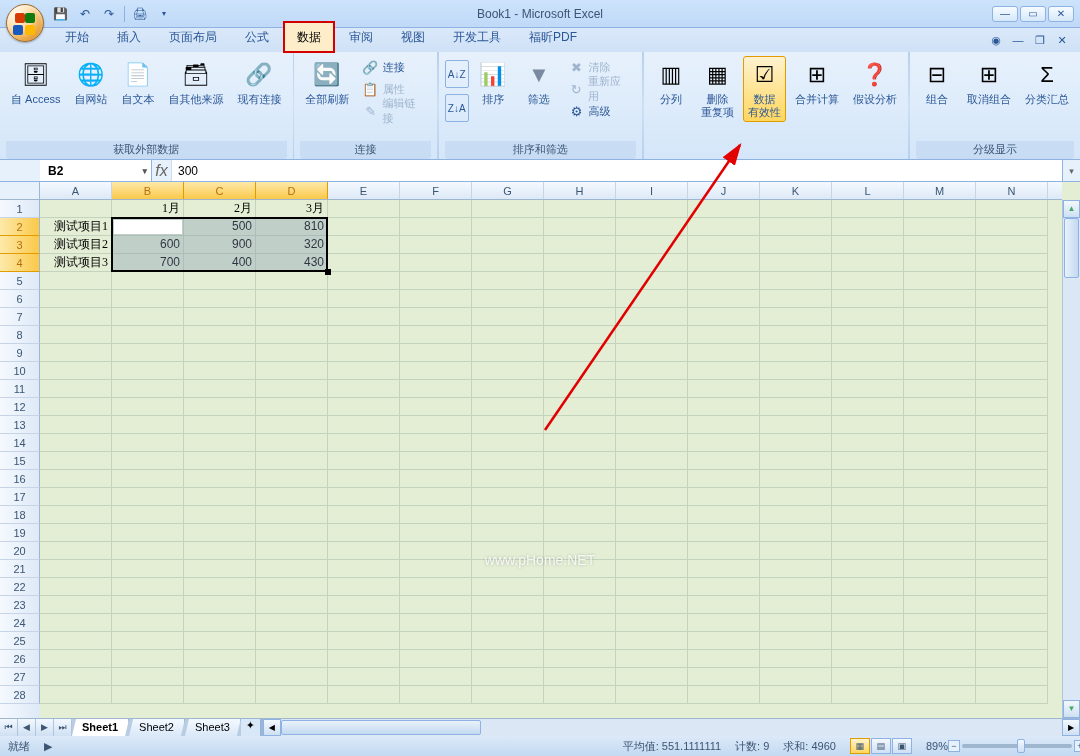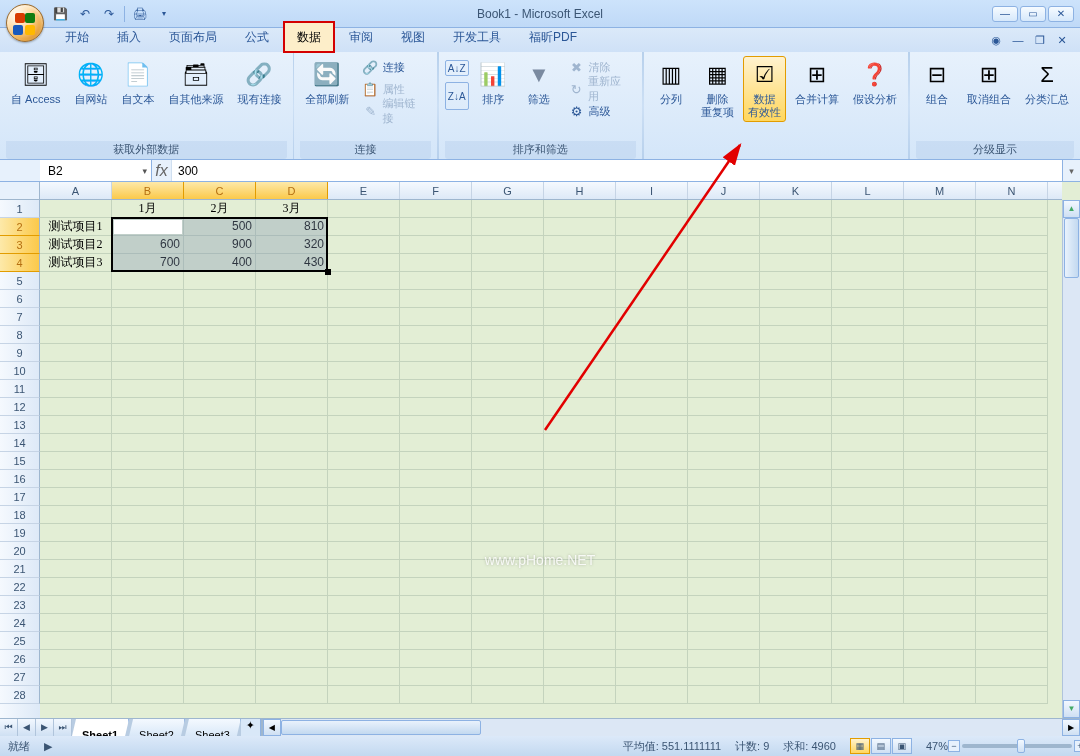--- a/index.html
+++ b/index.html
@@ -35,61 +35,61 @@
 .big-btn.highlighted { background: linear-gradient(#fff2cf, #ffd75e); border: 1px solid #e29c00; }
 .big-btn .ic { width: 32px; height: 32px; display: flex; align-items: center; justify-content: center; font-size: 22px; margin-bottom: 2px; }
 .big-btn .lbl { font-size: 11px; color: #2b5797; text-align: center; line-height: 13px; white-space: nowrap; }
 .small-btn { display: flex; align-items: center; gap: 4px; padding: 1px 4px; font-size: 11px; color: #2b5797; cursor: pointer; border: 1px solid transparent; border-radius: 2px; height: 22px; }
 .small-btn.disabled { color: #9fb5cf; }
 .small-btn .si { width: 16px; height: 16px; font-size: 13px; display: inline-flex; align-items: center; justify-content: center; }
 .vstack { display: flex; flex-direction: column; gap: 0px; }
 
 
 .formulabar { height: 22px; background: #e7f1fc; border-bottom: 1px solid #8db2e3; display: flex; align-items: stretch; }
-.namebox { width: 112px; border-right: 1px solid #8db2e3; display: flex; align-items: center; padding-left: 8px; font-size: 12px; background: #fff; position: relative; margin-left: 40px; }
+.namebox { width: 112px; border-right: 1px solid #8db2e3; display: flex; align-items: center; padding-left: 8px; font-size: 12px; background: #fff; position: relative; margin-left: 40px; font-weight: bold; }
 .namebox::after { content: "▾"; position: absolute; right: 4px; font-size: 9px; color: #555; }
 .fb-btns { display: flex; }
 .fb-btn { width: 20px; border-right: 1px solid #d0dff0; display: flex; align-items: center; justify-content: center; font-size: 16px; color: #666; cursor: pointer; font-style: italic; }
 .fb-input { flex: 1; background: #fff; padding: 2px 6px; font-size: 12px; display: flex; align-items: center; }
 .fb-expand { width: 18px; display: flex; align-items: center; justify-content: center; font-size: 9px; color: #666; border-left: 1px solid #8db2e3; cursor: pointer; }
 
 
 .grid-area { position: relative; height: 536px; background: #e3eed5; overflow: hidden; }
 .corner { position: absolute; left: 0; top: 0; width: 40px; height: 18px; background: #e7f1fc; border-right: 1px solid #9eb6ce; border-bottom: 1px solid #9eb6ce; }
 .col-headers { position: absolute; left: 40px; top: 0; right: 18px; height: 18px; display: flex; background: linear-gradient(#f5f9fe, #dde9f7); border-bottom: 1px solid #9eb6ce; }
 .ch { width: 72px; border-right: 1px solid #c6d4e5; text-align: center; font-size: 11px; color: #3b5573; line-height: 18px; cursor: pointer; }
 .ch.sel { background: linear-gradient(#fde9a9, #fbc94a); color: #b56f11; border-right-color: #e29c00; }
 .row-headers { position: absolute; left: 0; top: 18px; width: 40px; bottom: 0; background: linear-gradient(90deg, #f5f9fe, #dde9f7); }
 .rh { height: 18px; border-bottom: 1px solid #c6d4e5; border-right: 1px solid #9eb6ce; text-align: center; font-size: 11px; color: #3b5573; line-height: 18px; cursor: pointer; }
 .rh.sel { background: linear-gradient(90deg, #fde9a9, #fbc94a); color: #b56f11; border-bottom-color: #e29c00; }
 .cells { position: absolute; left: 40px; top: 18px; right: 18px; bottom: 0; }
 .row { height: 18px; display: flex; }
 .cell { width: 72px; height: 18px; border-right: 1px solid #c4d3bd; border-bottom: 1px solid #c4d3bd; font-size: 12px; padding: 0 3px; line-height: 17px; overflow: hidden; }
-.cell.txt { text-align: center; font-family: SimSun; }
+.cell.txt { text-align: right; font-family: SimSun; }
 .cell.num { text-align: right; }
 .selection-border { position: absolute; border: 2px solid #000; pointer-events: none; }
 .selection-fill { position: absolute; background: rgba(130, 150, 180, 0.35); pointer-events: none; }
 .active-cell { position: absolute; background: #fff; pointer-events: none; }
 .fill-handle { position: absolute; width: 6px; height: 6px; background: #000; pointer-events: none; }
 .vscroll { position: absolute; right: 0; top: 18px; bottom: 0; width: 18px; background: #dce7f5; border-left: 1px solid #b0c4db; }
 .vscroll .sbtn { height: 18px; background: linear-gradient(#f2f8ff, #cfe0f3); border: 1px solid #8db2e3; font-size: 8px; text-align: center; line-height: 16px; color: #4a6; cursor: pointer; }
 .vscroll .thumb { position: absolute; top: 18px; left: 1px; right: 1px; height: 60px; background: linear-gradient(90deg, #e9f2fc, #c3d9f0); border: 1px solid #8db2e3; border-radius: 2px; cursor: pointer; }
 
 
 .watermark { position: absolute; left: 50%; top: 370px; transform: translateX(-50%); font-size: 14px; color: rgba(255,255,255,0.85); text-shadow: 0 0 3px rgba(0,0,0,0.25); font-family: Arial; }
 
 
 .arrow-svg { position: absolute; left: 0; top: 0; width: 1080px; height: 756px; pointer-events: none; z-index: 50; }
 
 
 .sheetbar { height: 18px; background: #cfe0f3; display: flex; border-top: 1px solid #9eb6ce; }
 .sheet-nav { display: flex; }
 .sheet-nav-btn { width: 18px; border-right: 1px solid #b0c4db; font-size: 9px; text-align: center; line-height: 17px; color: #3b5573; cursor: pointer; background: linear-gradient(#f2f8ff, #cfe0f3); }
 .sheet-tabs { display: flex; background: #b8cce2; }
-.sheet-tab { padding: 8px 10px; font-size: 11px; line-height: 17px; background: linear-gradient(#f4f9ff, #d9e8f8); border-right: 1px solid #8db2e3; cursor: pointer; color: #000; clip-path: polygon(4px 0, 100% 0, calc(100% - 4px) 100%, 0 100%); }
+.sheet-tab { padding: 0 10px; font-size: 11px; line-height: 17px; background: linear-gradient(#f4f9ff, #d9e8f8); border-right: 1px solid #8db2e3; cursor: pointer; color: #000; clip-path: polygon(4px 0, 100% 0, calc(100% - 4px) 100%, 0 100%); }
 .sheet-tab.active { background: #fff; font-weight: bold; }
 .sheet-new { width: 20px; background: #d9e8f8; border-right: 1px solid #8db2e3; font-size: 11px; text-align: center; cursor: pointer; }
 .hscroll-area { flex: 1; background: #dce7f5; display: flex; border-left: 2px solid #9eb6ce; }
 .hscroll-area .sbtn { width: 18px; background: linear-gradient(#f2f8ff, #cfe0f3); border: 1px solid #8db2e3; font-size: 8px; text-align: center; line-height: 15px; cursor: pointer; }
 .hscroll-area .track { flex: 1; position: relative; }
 .hscroll-area .thumb { position: absolute; left: 0; top: 1px; bottom: 1px; width: 200px; background: linear-gradient(#e9f2fc, #c3d9f0); border: 1px solid #8db2e3; border-radius: 2px; cursor: pointer; }
 
 
 .statusbar { height: 20px; background: linear-gradient(#dce9f9, #c3d9f0); display: flex; align-items: center; font-size: 11px; color: #3b5573; padding: 0 8px; gap: 14px; }
 .statusbar .spacer { flex: 1; }
@@ -188,21 +188,21 @@
           </div>
       </div>
     </div>
     <div class="group-title">连接</div>
   </div>
   <div class="group-sep"></div>
 
   <div class="group">
     <div class="group-body">
       <div class="vstack" style="gap:6px; padding-top:4px;">
-        <div class="small-btn" style="border:1px solid #8db2e3;width:24px;height:16px;justify-content:center;">
+        <div class="small-btn" style="border:1px solid #8db2e3;width:24px;height:28px;justify-content:center;">
             <span style="font-size:10px;">A↓Z</span>
           </div>
         <div class="small-btn" style="border:1px solid #8db2e3;width:24px;height:28px;justify-content:center;">
             <span style="font-size:10px;">Z↓A</span>
           </div>
       </div>
       <div class="big-btn">
           <div class="ic">📊</div>
           <div class="lbl">排序</div>
         </div>
@@ -822,21 +822,21 @@
   <span>▶</span>
   <div class="spacer"></div>
   <span><span>平均值:</span> <span>551.1111111</span></span>
   <span><span>计数:</span> <span>9</span></span>
   <span><span>求和:</span> <span>4960</span></span>
   <div class="view-btns">
     <div class="view-btn active">▦</div>
     <div class="view-btn">▤</div>
     <div class="view-btn">▣</div>
   </div>
-  <span>47%</span>
+  <span>89%</span>
   <div class="zoom-slider">
     <div class="zbtn" style="left:-14px;">−</div>
     <div class="zhandle"></div>
     <div class="zbtn" style="right:-14px;">+</div>
   </div>
 </div>
 
 <svg class="arrow-svg">
   <defs>
       <marker id="ah" markerWidth="10" markerHeight="10" refX="8" refY="3" orient="auto">

